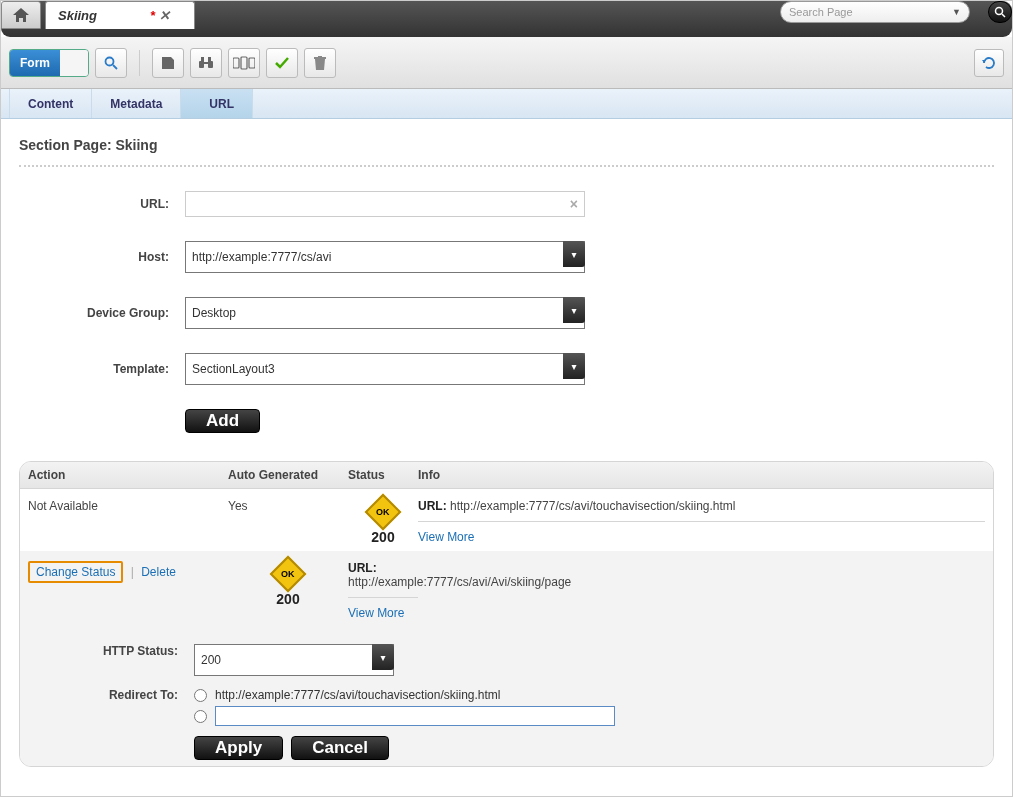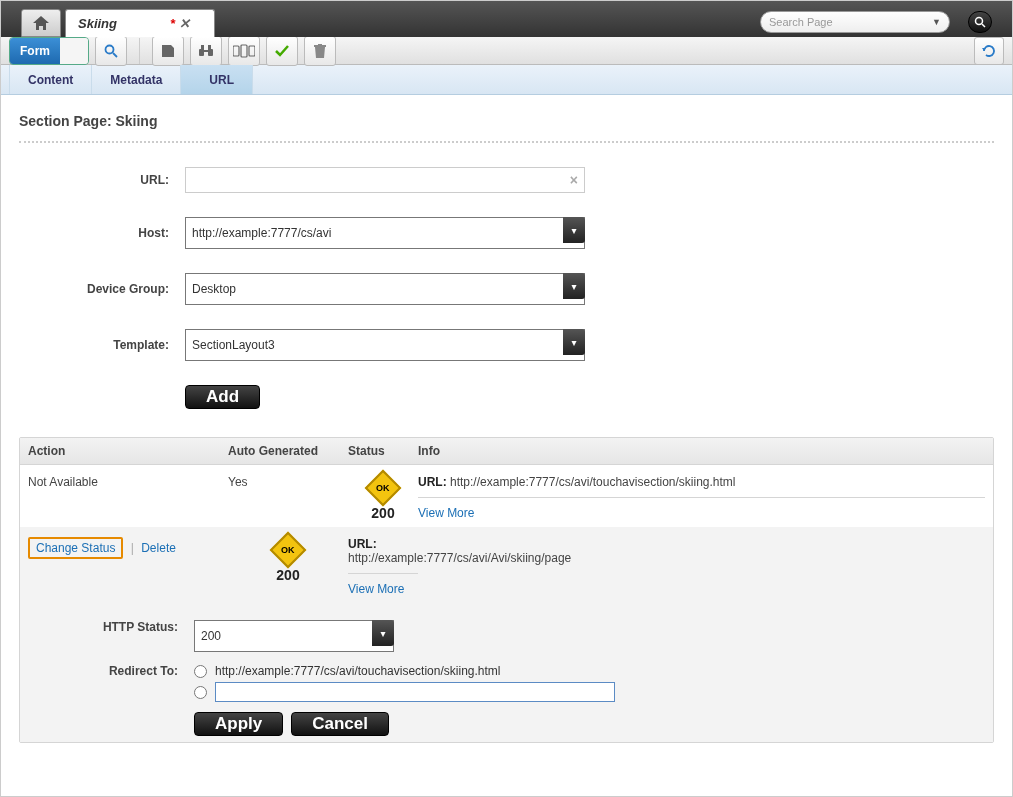--- a/index.html
+++ b/index.html
@@ -1,30 +1,30 @@
 <!DOCTYPE html>
 <html><head>
 <meta charset="utf-8">
 <style>
 * { box-sizing: border-box; margin: 0; padding: 0; }
 body { font-family: Arial, sans-serif; font-size: 12px; background: #fff; width: 1013px; height: 797px; overflow: hidden; border: 1px solid #ccc; }
 
 
-.topbar { background: linear-gradient(#555, #333); height: 36px; display: flex; align-items: flex-end; padding: 0 20px; position: relative; }
+.topbar { background: linear-gradient(#555, #333); height: 36px; display: flex; align-items: flex-start; padding: 0 0; position: relative; border-radius: 9px; }
 .home-btn { width: 40px; height: 28px; background: linear-gradient(#eee,#ccc); border: 1px solid #888; border-radius: 3px 3px 0 0; display: flex; align-items: center; justify-content: center; margin-bottom: 0; cursor: pointer; }
 .app-tab { background: #fff; border: 1px solid #888; border-bottom: none; border-radius: 3px 3px 0 0; height: 28px; padding: 0 24px 0 12px; display: flex; align-items: center; font-style: italic; font-weight: bold; color: #333; font-size: 13px; min-width: 150px; position: relative; margin-left: 4px; }
 .app-tab .dirty { color: #d00; font-weight: bold; margin-left: auto; margin-right: 4px; }
 .app-tab .close-x { color: #666; font-weight: bold; cursor: pointer; }
 .search-wrap { margin-left: auto; display: flex; align-items: center; gap: 18px; margin-bottom: 4px; }
 .search-pill { background: linear-gradient(#fff,#eee); border: 1px solid #999; border-radius: 11px; height: 22px; width: 190px; display: flex; align-items: center; padding: 0 8px; font-size: 11px; color: #999; }
 .search-pill .caret { margin-left: auto; font-size: 9px; color: #555; }
 .search-go { width: 24px; height: 22px; background: linear-gradient(#444,#111); border-radius: 11px; display: flex; align-items: center; justify-content: center; color: #fff; font-size: 12px; cursor: pointer; border: 1px solid #000; }
 
 
-.toolbar { background: linear-gradient(#f5f5f5,#e0e0e0); height: 28px; border-bottom: 1px solid #bbb; display: flex; align-items: center; padding: 11px 8px; gap: 6px; }
+.toolbar { background: linear-gradient(#f5f5f5,#e0e0e0); height: 52px; border-bottom: 1px solid #bbb; display: flex; align-items: center; padding: 11px 8px; gap: 6px; }
 .form-toggle { display: flex; border: 1px solid #5a8; border-radius: 4px; overflow: hidden; height: 28px; }
 .form-toggle .form-on { background: linear-gradient(#3b8fd6,#1e6ab0); color: #fff; font-weight: bold; padding: 0 10px; display: flex; align-items: center; font-size: 12px; }
 .form-toggle .form-off { background: #f5f5f5; width: 28px; }
 .tb-btn { width: 32px; height: 30px; border: 1px solid #bbb; border-radius: 3px; background: linear-gradient(#fff,#e8e8e8); display: flex; align-items: center; justify-content: center; cursor: pointer; color: #555; font-size: 15px; }
 .tb-sep { width: 1px; height: 26px; background: #ccc; margin: 0 6px; }
 .tb-spacer { flex: 1; }
 .tb-refresh { width: 30px; height: 28px; border: 1px solid #bbb; border-radius: 3px; background: linear-gradient(#fff,#e8e8e8); display: flex; align-items: center; justify-content: center; cursor: pointer; color: #2a7bc8; font-size: 16px; }
 
 
 .ctabs { background: linear-gradient(#eaf2fa,#d8e6f3); height: 30px; border-bottom: 1px solid #b5cde0; display: flex; padding: 0 8px; }
@@ -40,21 +40,21 @@
 .form-grid { display: grid; grid-template-columns: 140px 1fr; row-gap: 24px; column-gap: 16px; align-items: center; max-width: 600px; margin-left: 10px; }
 .flabel { text-align: right; font-weight: bold; color: #444; font-size: 12px; }
 .url-box { border: 1px solid #ccc; height: 26px; width: 400px; display: flex; align-items: center; padding: 0 6px; position: relative; background: #fff; }
 .url-box .clear-x { margin-left: auto; color: #aaa; font-weight: bold; cursor: pointer; font-size: 14px; }
 .combo { border: 1px solid #777; height: 26px; width: 400px; display: flex; align-items: center; padding: 15px 6px; background: #fff; position: relative; }
 .combo .val { font-size: 12px; color: #333; }
 .combo .dd { position: absolute; right: -1px; top: -1px; width: 22px; height: 26px; background: linear-gradient(#555,#222); color: #fff; display: flex; align-items: center; justify-content: center; font-size: 10px; border-radius: 0 3px 3px 0; }
 .btn-dark { background: linear-gradient(#444,#111); color: #fff; border: 1px solid #000; border-radius: 4px; height: 24px; padding: 0 20px; font-weight: bold; font-size: 17px; cursor: pointer; }
 
 
-.tbl-wrap { margin-top: 28px; border: 1px solid #d5d5d5; border-radius: 2px; overflow: hidden; }
+.tbl-wrap { margin-top: 28px; border: 1px solid #d5d5d5; border-radius: 12px; overflow: hidden; }
 .tbl-head { background: linear-gradient(#f3f3f3,#e6e6e6); border-bottom: 1px solid #d5d5d5; display: grid; grid-template-columns: 200px 120px 70px 1fr; padding: 6px 8px; font-weight: bold; color: #444; font-size: 12px; }
 .tbl-row { display: grid; grid-template-columns: 200px 120px 70px 1fr; padding: 10px 8px 6px 8px; font-size: 12px; color: #444; }
 .tbl-row.alt { background: #f3f3f3; }
 .col-action { }
 .col-auto { }
 .col-status { display: flex; flex-direction: column; align-items: center; gap: 4px; }
 .ok-badge { width: 26px; height: 26px; background: #f3c40f; transform: rotate(45deg); border: 2px solid #b38a00; display: flex; align-items: center; justify-content: center; }
 .ok-badge span { transform: rotate(-45deg); font-weight: bold; font-size: 9px; color: #000; }
 .status-code { font-weight: bold; font-size: 14px; color: #222; }
 .info-url { color: #444; }

